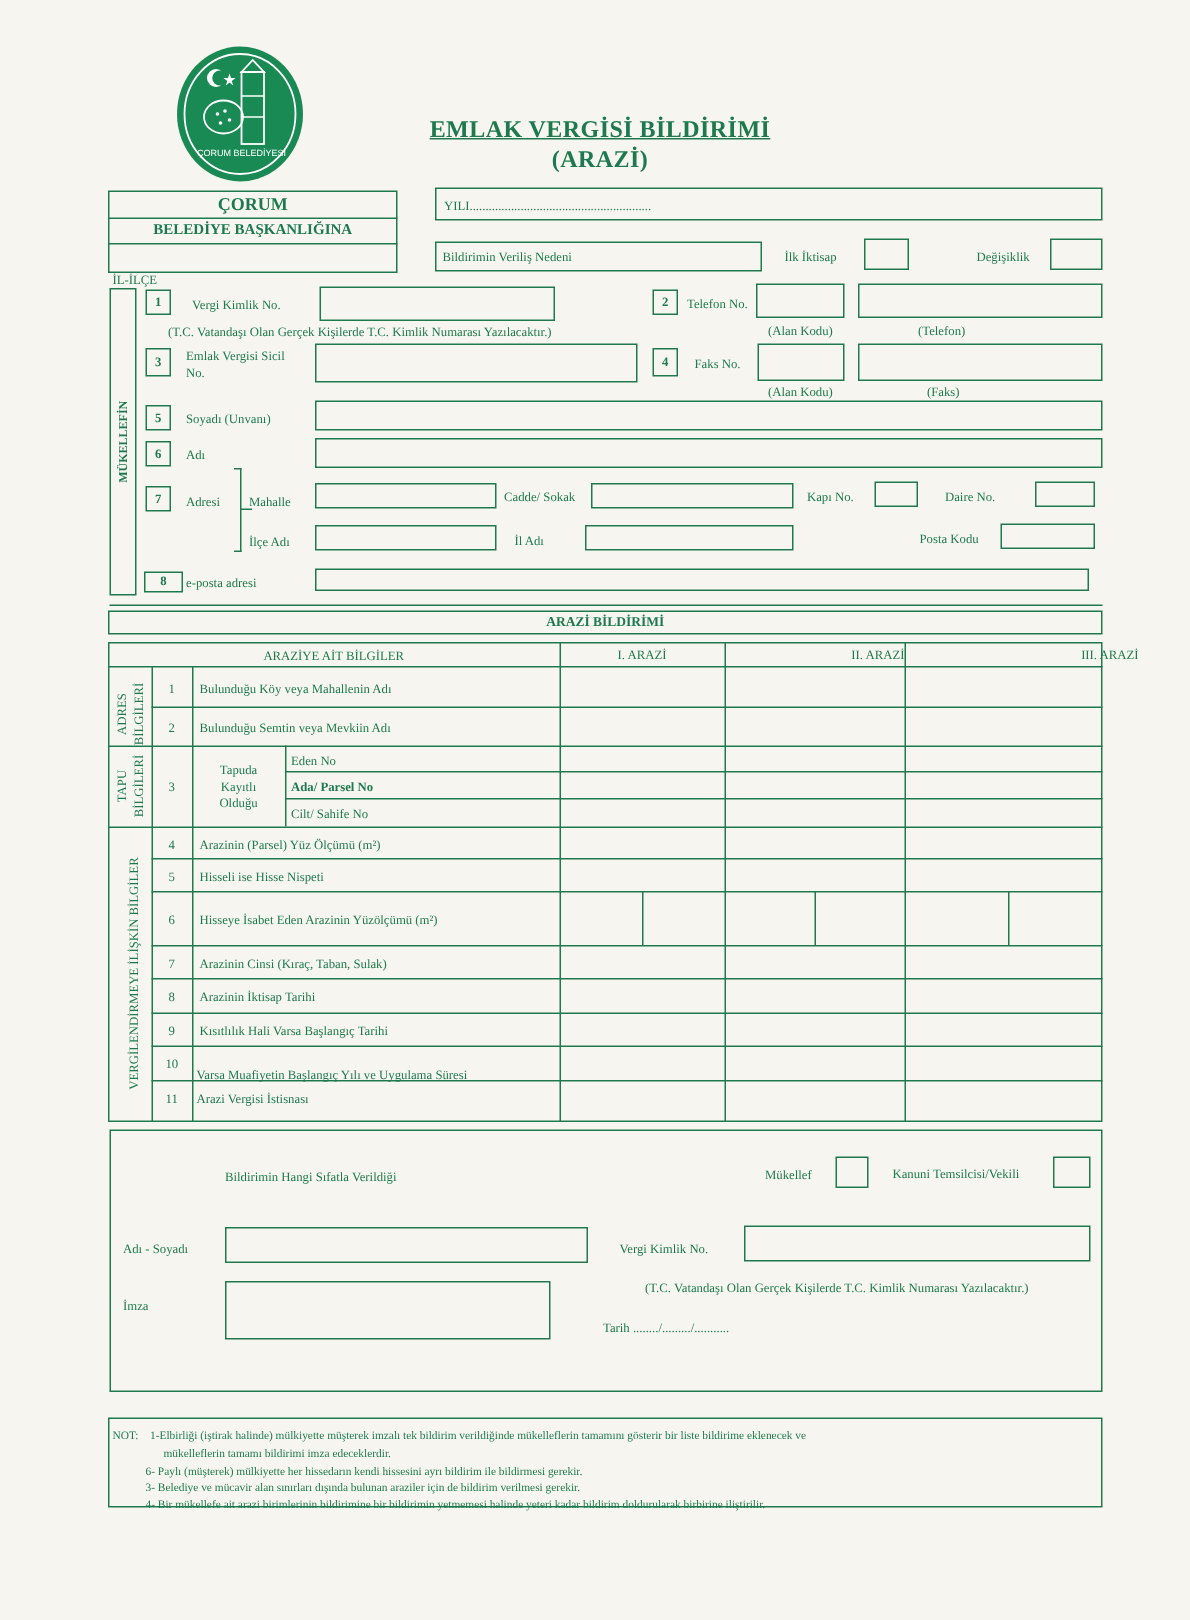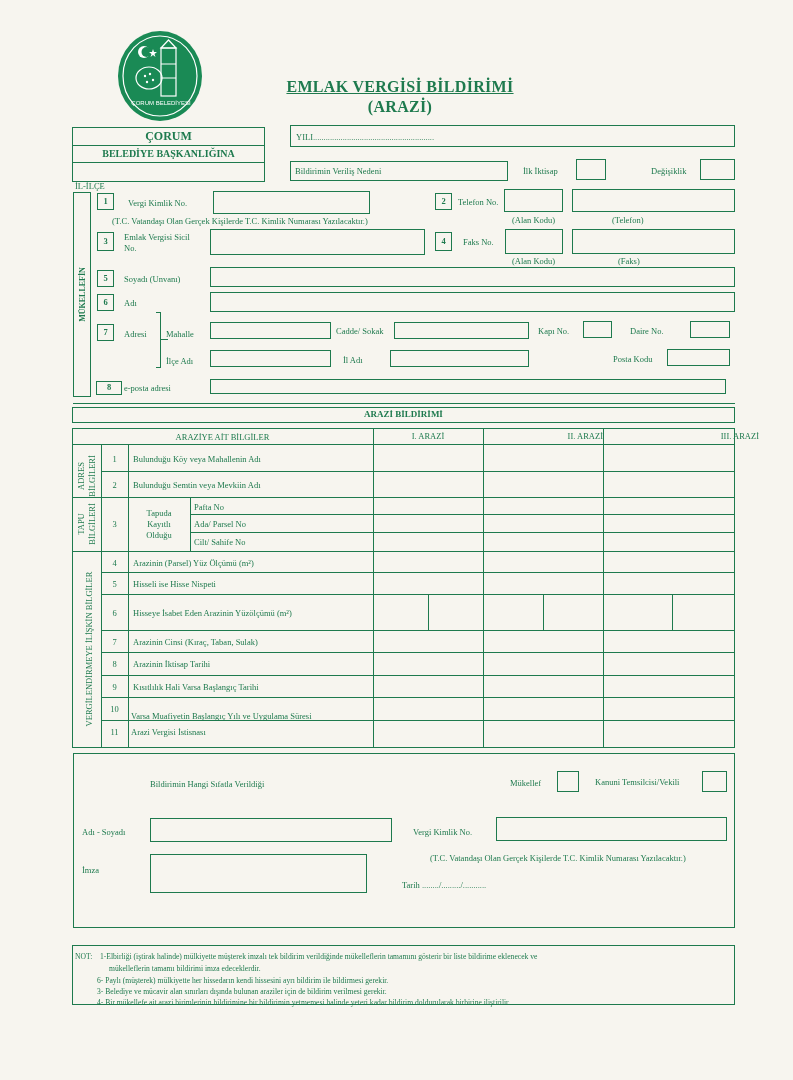--- a/index.html
+++ b/index.html
@@ -168,22 +168,22 @@
 <div class="vert" style="left:-5px;top:643px;width:190px;height:12px;">VERGİLENDİRMEYE  İLİŞKİN  BİLGİLER</div>
 
 <div class="lbl" style="left:101px;top:454px;width:27px;text-align:center;">1</div>
 <div class="lbl" style="left:133px;top:454px;">Bulunduğu Köy veya Mahallenin Adı</div>
 <div class="lbl" style="left:101px;top:480px;width:27px;text-align:center;">2</div>
 <div class="lbl" style="left:133px;top:480px;">Bulunduğu Semtin veya Mevkiin Adı</div>
 <div class="lbl" style="left:101px;top:519px;width:27px;text-align:center;">3</div>
 <div class="lbl" style="left:128px;top:508px;width:62px;text-align:center;">Tapuda</div>
 <div class="lbl" style="left:128px;top:519px;width:62px;text-align:center;">Kayıtlı</div>
 <div class="lbl" style="left:128px;top:530px;width:62px;text-align:center;">Olduğu</div>
-<div class="lbl" style="left:194px;top:502px;">Pafta No</div>
-<div class="lbl" style="left:194px;top:519px;">Ada/ Parsel No</div>
+<div class="lbl" style="left:194px;top:502px;">Eden No</div>
+<div class="lbl" style="left:194px;top:519px;font-weight:bold;">Ada/ Parsel No</div>
 <div class="lbl" style="left:194px;top:537px;">Cilt/ Sahife No</div>
 <div class="lbl" style="left:101px;top:558px;width:27px;text-align:center;">4</div>
 <div class="lbl" style="left:133px;top:558px;">Arazinin  (Parsel) Yüz Ölçümü  (m²)</div>
 <div class="lbl" style="left:101px;top:579px;width:27px;text-align:center;">5</div>
 <div class="lbl" style="left:133px;top:579px;">Hisseli ise Hisse Nispeti</div>
 <div class="lbl" style="left:101px;top:608px;width:27px;text-align:center;">6</div>
 <div class="lbl" style="left:133px;top:608px;">Hisseye İsabet Eden Arazinin Yüzölçümü (m²)</div>
 <div class="lbl" style="left:101px;top:637px;width:27px;text-align:center;">7</div>
 <div class="lbl" style="left:133px;top:637px;">Arazinin Cinsi (Kıraç, Taban, Sulak)</div>
 <div class="lbl" style="left:101px;top:659px;width:27px;text-align:center;">8</div>

